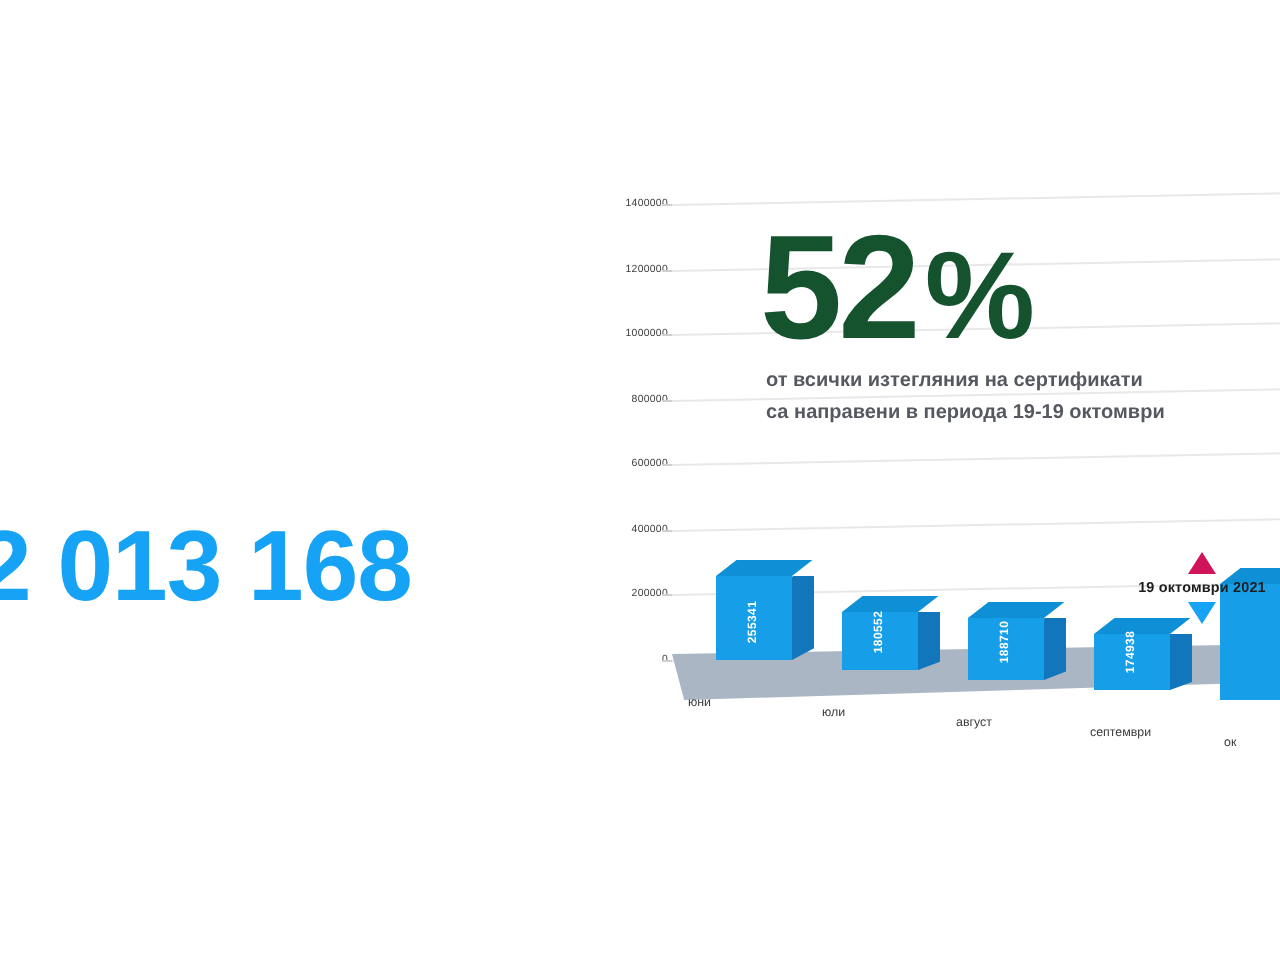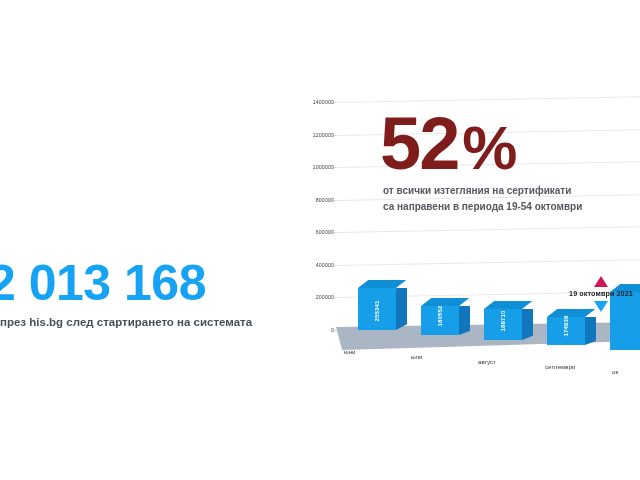--- a/index.html
+++ b/index.html
@@ -160,21 +160,21 @@
   
   .pct-block {
     position: absolute;
     left: 84px;
     top: 22px;
     width: 250px;
   }
   .pct-number {
     font-size: 74px;
     font-weight: bold;
-    color: #7f1d1d;
+    color: #14532d;
     line-height: 0.92;
     letter-spacing: -2px;
     white-space: nowrap;
     font-family: "Liberation Sans", sans-serif;
   }
   .pct-number .sym {
     font-size: 62px;
     font-weight: bold;
     letter-spacing: -1px;
     margin-left: 4px;
@@ -221,21 +221,20 @@
   }
 </style>
 </head>
 <body>
 
 <div id="stage">
 
   <div class="left-block">
     <div class="big-number">2 013 168</div>
     <div class="left-caption">
-      <span>през his.bg след стартирането на системата</span>
     </div>
   </div>
 
   <div class="chart-panel">
 
     <div class="ylabels">
         <div class="ytick" style="top: 242px;">0</div>
         <div class="ytick" style="top: 209.429px;">200000</div>
         <div class="ytick" style="top: 176.857px;">400000</div>
         <div class="ytick" style="top: 144.286px;">600000</div>
@@ -299,21 +298,21 @@
         <div class="bar-label" style="left: 75px; top: 259px;">юли</div>
         <div class="bar-label" style="left: 142px; top: 264px;">август</div>
         <div class="bar-label" style="left: 209px; top: 269px;">септември</div>
         <div class="bar-label" style="left: 276px; top: 274px;">ок</div>
       </div>
 
     <div class="pct-block">
       <div class="pct-number"><span>52</span><span class="sym">%</span></div>
       <div class="pct-caption">
         <span>от всички изтегляния на сертификати</span>
-        <span>са направени в периода 19-54 октомври</span>
+        <span>са направени в периода 19-19 октомври</span>
       </div>
     </div>
 
     <div class="annot">
       <div class="arrow-up"></div>
       <div class="annot-text">19 октомври 2021</div>
       <div class="arrow-down"></div>
     </div>
 
   </div>

